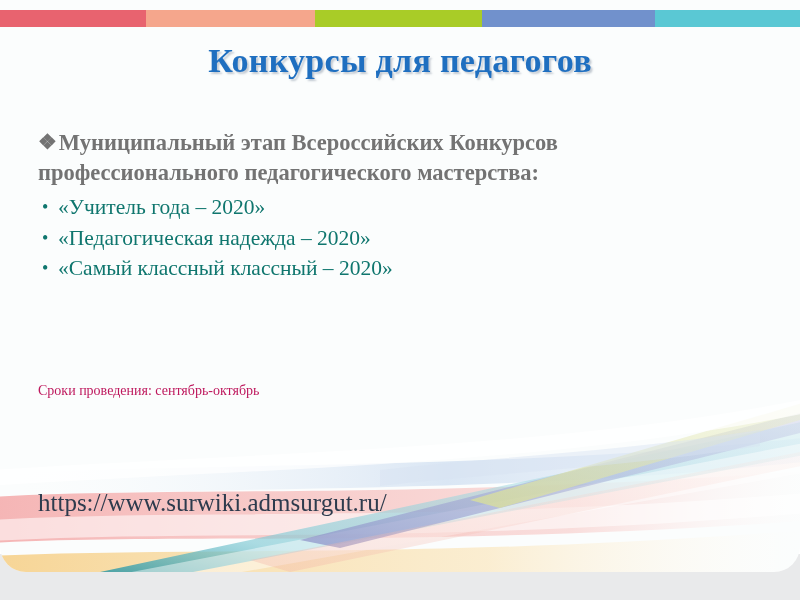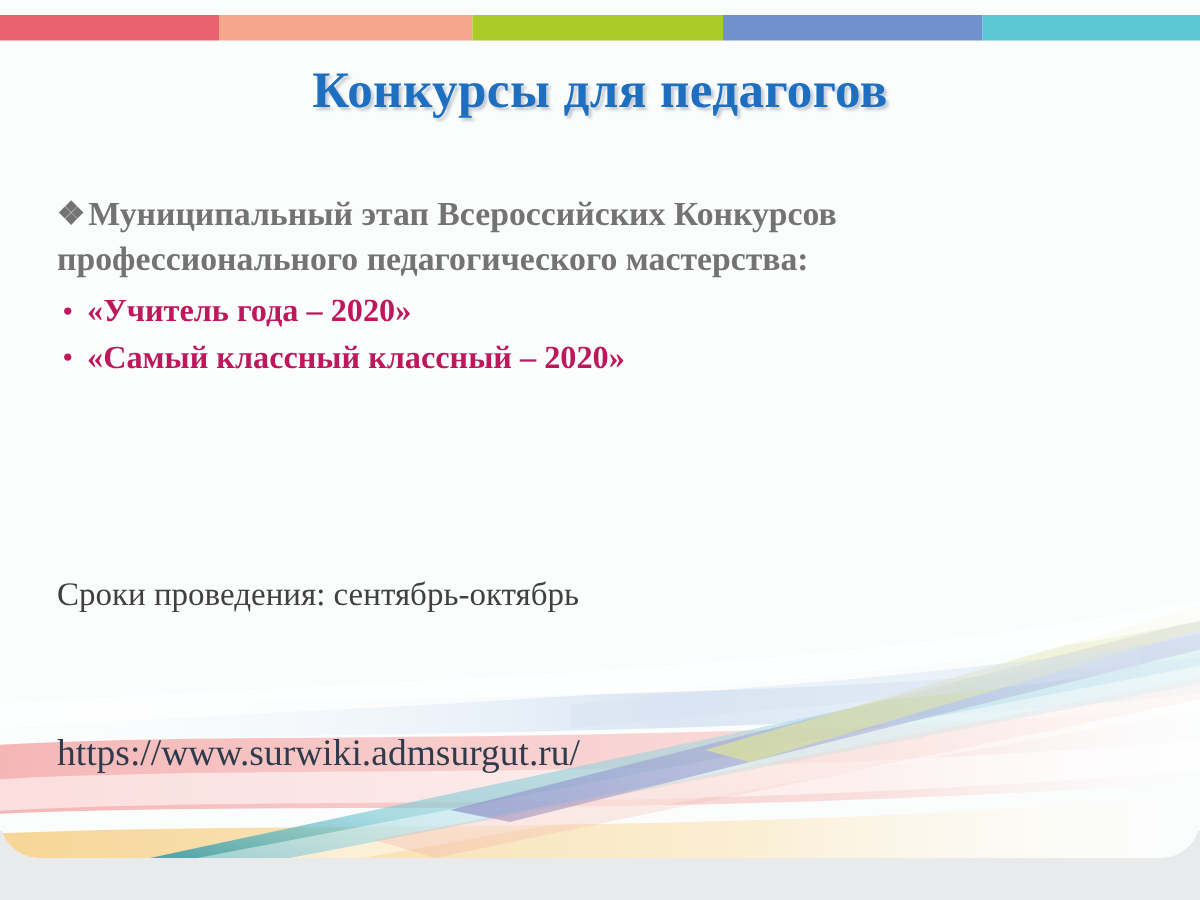--- a/index.html
+++ b/index.html
@@ -93,38 +93,38 @@
     margin-right: 2px;
     vertical-align: 1px;
   }
   .list {
     list-style: none;
     margin: 4px 0 0 0;
     padding: 0;
   }
   .list li {
     font-size: 21.5px;
-    font-weight: bold;
+    font-weight: normal;
     line-height: 1.43;
-    color: #be185d;
+    color: #0f766e;
     padding-left: 4px;
   }
   .list li .b {
     display: inline-block;
     width: 16px;
     font-size: 18px;
     vertical-align: 1px;
   }
 
   .dates {
     position: absolute;
     left: 38px;
     top: 383px;
-    font-size: 22px;
-    color: #404040;
+    font-size: 14px;
+    color: #be185d;
     z-index: 9;
   }
   .url {
     position: absolute;
     left: 38px;
     top: 489px;
     font-size: 25px;
     color: #2d3b4d;
     z-index: 9;
   }
@@ -213,20 +213,23 @@
   <div class="content">
     <p class="lead">
       <span class="dbullet">❖</span><span>Муниципальный этап Всероссийских Конкурсов</span>
       <span>профессионального педагогического мастерства:</span>
     </p>
     <ul class="list">
       <li>
         <span class="b">•</span><span>«Учитель года – 2020»</span>
       </li>
       <li>
+        <span class="b">•</span><span>«Педагогическая надежда – 2020»</span>
+      </li>
+      <li>
         <span class="b">•</span><span>«Самый классный классный – 2020»</span>
       </li>
     </ul>
   </div>
 
   <div class="dates">Сроки проведения: сентябрь-октябрь</div>
 
   <div class="url">https://www.surwiki.admsurgut.ru/</div>
 
 </div>

